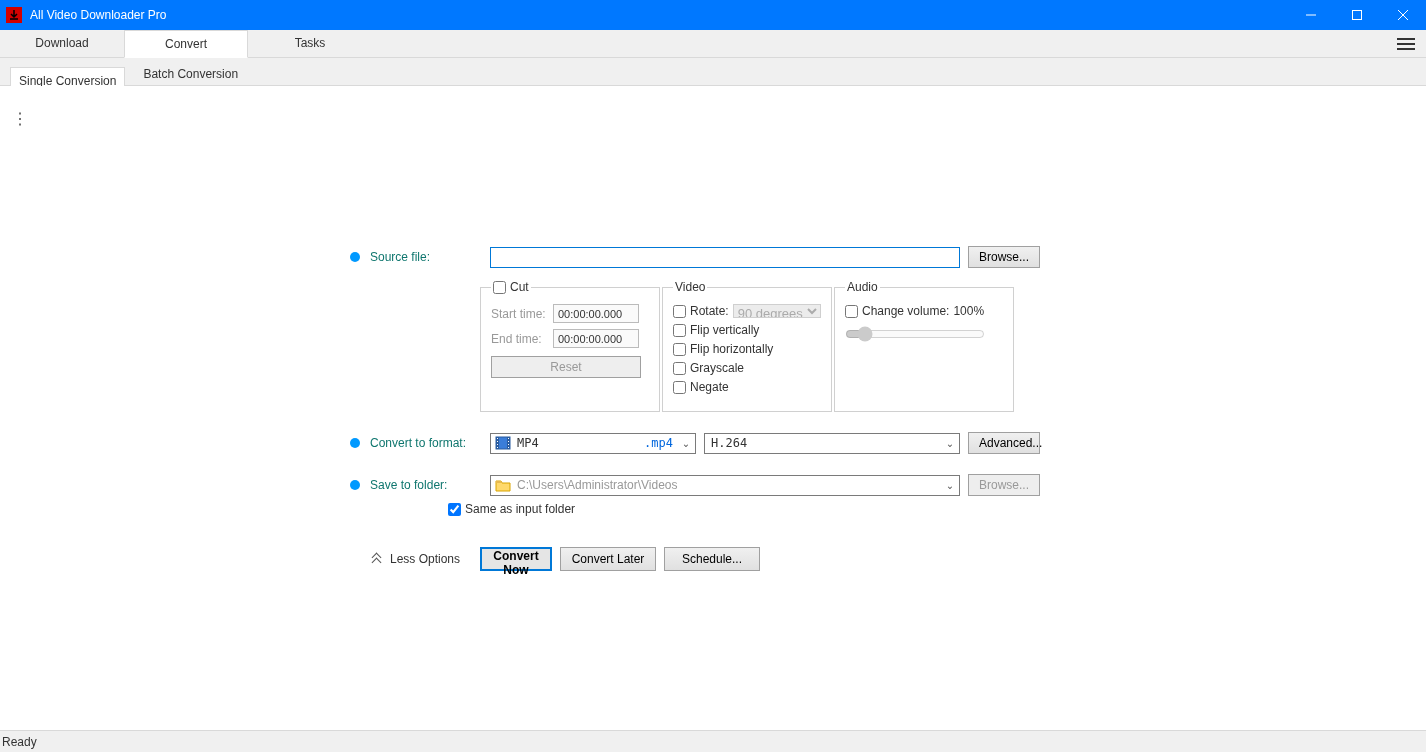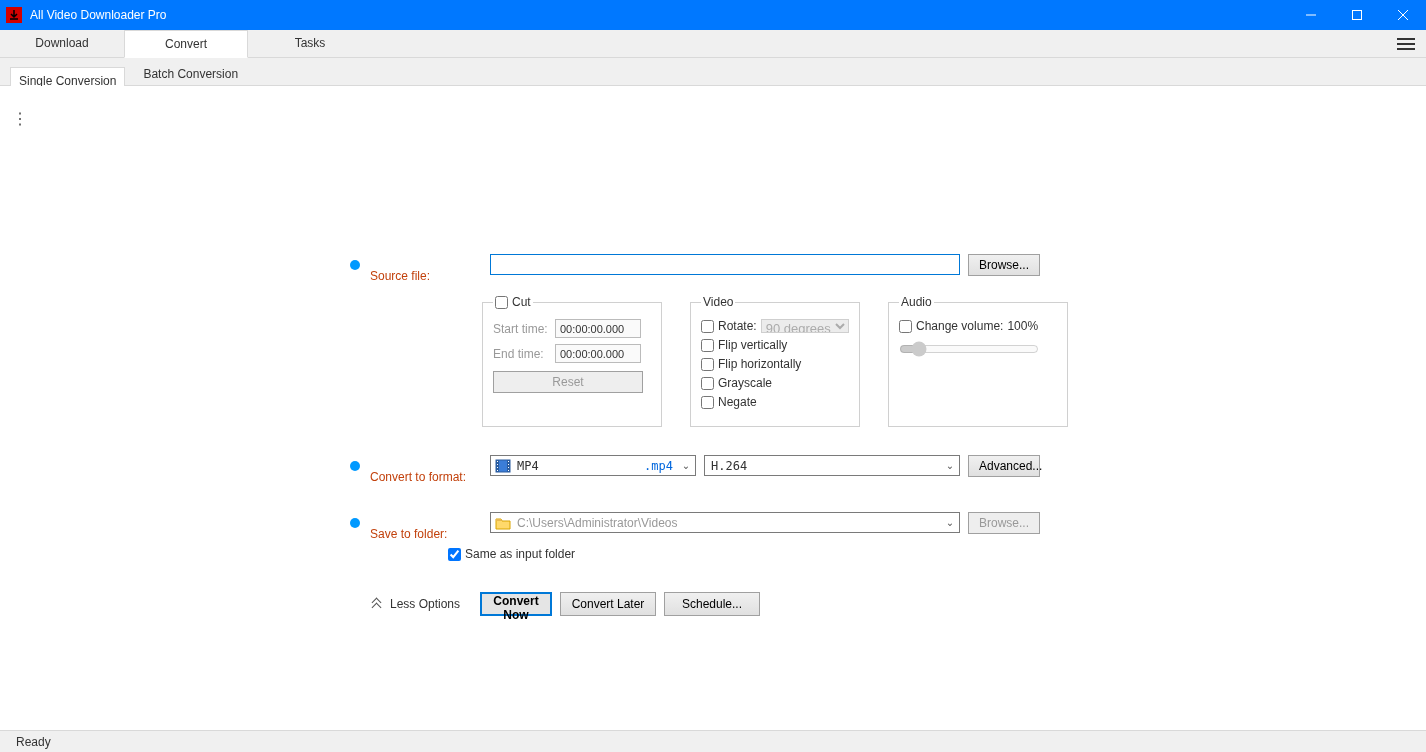--- a/index.html
+++ b/index.html
@@ -28,33 +28,33 @@
 
   
   .content { position: absolute; top: 86px; left: 0; right: 0; bottom: 22px; background: #fff; }
 
   .vdots { position: absolute; left: 12px; top: 30px; font-size: 16px; line-height: 6px; cursor: pointer; color: #555; }
 
   .form-area { position: absolute; left: 350px; top: 160px; width: 720px; }
 
   .row { display: flex; align-items: center; margin-bottom: 12px; }
   .bullet { width: 10px; height: 10px; border-radius: 50%; background: #0099ff; margin-right: 10px; flex-shrink: 0; }
-  .label { width: 120px; font-size: 12px; color: #c2410c; margin-top: 23px; }
+  .label { width: 120px; font-size: 12px; color: #0f766e; }
   .controls { display: flex; flex: 1; gap: 8px; align-items: center; }
 
   input[type="text"].textbox { height: 21px; border: 1px solid #a0a0a0; padding: 0 4px; font-size: 12px; font-family: inherit; }
   input[type="text"].textbox.focused { border: 1px solid #0078d7; outline: 1px solid #0078d7; outline-offset: -1px; }
   input[type="text"].textbox:disabled { background: #fff; color: #999; }
 
   .btn { height: 22px; background: linear-gradient(#f0f0f0,#e0e0e0); border: 1px solid #a0a0a0; font-size: 12px; padding: 0 10px; cursor: pointer; font-family: inherit; }
   .btn:disabled { color: #999; background: #eee; }
   .btn.primary { border: 2px solid #0078d7; font-weight: bold; background: #e5e5e5; }
 
   
-  .fieldset-row { display: flex; gap: 28px; margin: 4px 0 20px 130px; justify-content: center; }
+  .fieldset-row { display: flex; gap: 2px; margin: 4px 0 20px 130px; }
   fieldset { border: 1px solid #d0d0d0; padding: 10px 10px 12px 10px; font-size: 12px; }
   legend { font-size: 12px; padding: 0 2px; }
   legend.chk { display: flex; align-items: center; gap: 4px; }
   .cut-fs { width: 180px; }
   .video-fs { width: 170px; }
   .audio-fs { width: 180px; }
 
   .field-line { display: flex; align-items: center; margin-bottom: 6px; gap: 6px; }
   .field-lbl { width: 56px; color: #999; font-size: 12px; }
   .time-input { width: 86px; height: 19px; border: 1px solid #bbb; padding: 0 4px; font-size: 11px; color: #333; font-family: inherit; }
@@ -74,21 +74,21 @@
   .dropdown .ext { color: #0066dd; padding-right: 4px; font-family: Consolas, monospace; font-size: 12px; }
   .dropdown .arrow { width: 18px; text-align: center; font-size: 10px; color: #555; }
   .dropdown .path-text { flex: 1; padding: 0 2px; color: #999; font-family: "Segoe UI", sans-serif; font-size: 12px; }
   .dropdown.disabled { background: #fff; color: #999; }
   .double-chevron { position: relative; width: 14px; height: 14px; margin-right: 6px; }
   .double-chevron::before, .double-chevron::after { content: ""; position: absolute; left: 3px; width: 6px; height: 6px; border-left: 1.5px solid #555; border-top: 1.5px solid #555; transform: rotate(45deg); }
   .double-chevron::before { top: 2px; }
   .double-chevron::after { top: 7px; }
 
   
-  .statusbar { position: absolute; left: 0; right: 0; bottom: 0; height: 22px; background: #f0f0f0; border-top: 1px solid #d9d9d9; display: flex; align-items: center; padding: 0 16px; font-size: 12px; }
+  .statusbar { position: absolute; left: 0; right: 0; bottom: 0; height: 22px; background: #f0f0f0; border-top: 1px solid #d9d9d9; display: flex; align-items: center; padding: 0 2px; font-size: 12px; }
 
   .folder-icon svg { width: 16px; height: 14px; }
   .film-icon svg { width: 16px; height: 14px; }
 </style>
 </head>
 <body>
 
 <div class="titlebar">
   <div class="app-icon">
     <svg viewBox="0 0 12 12">

